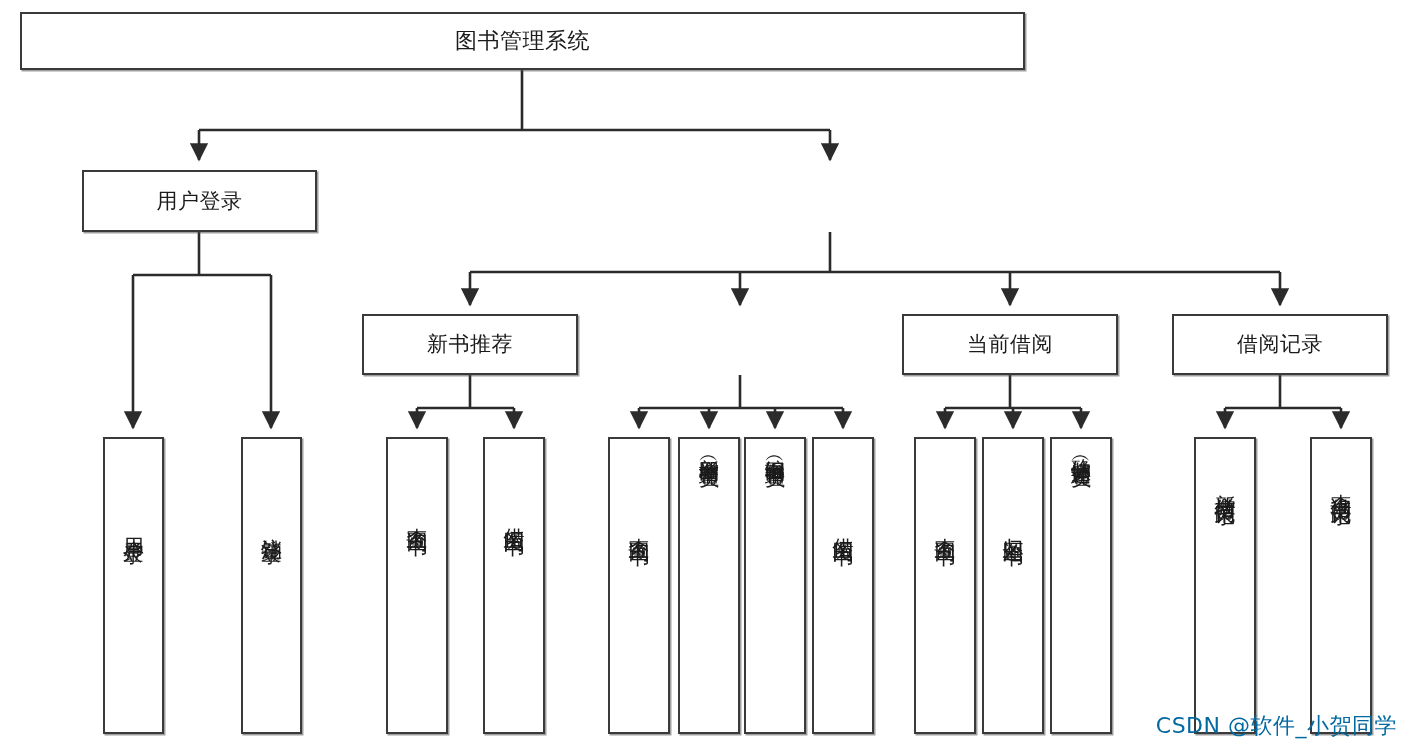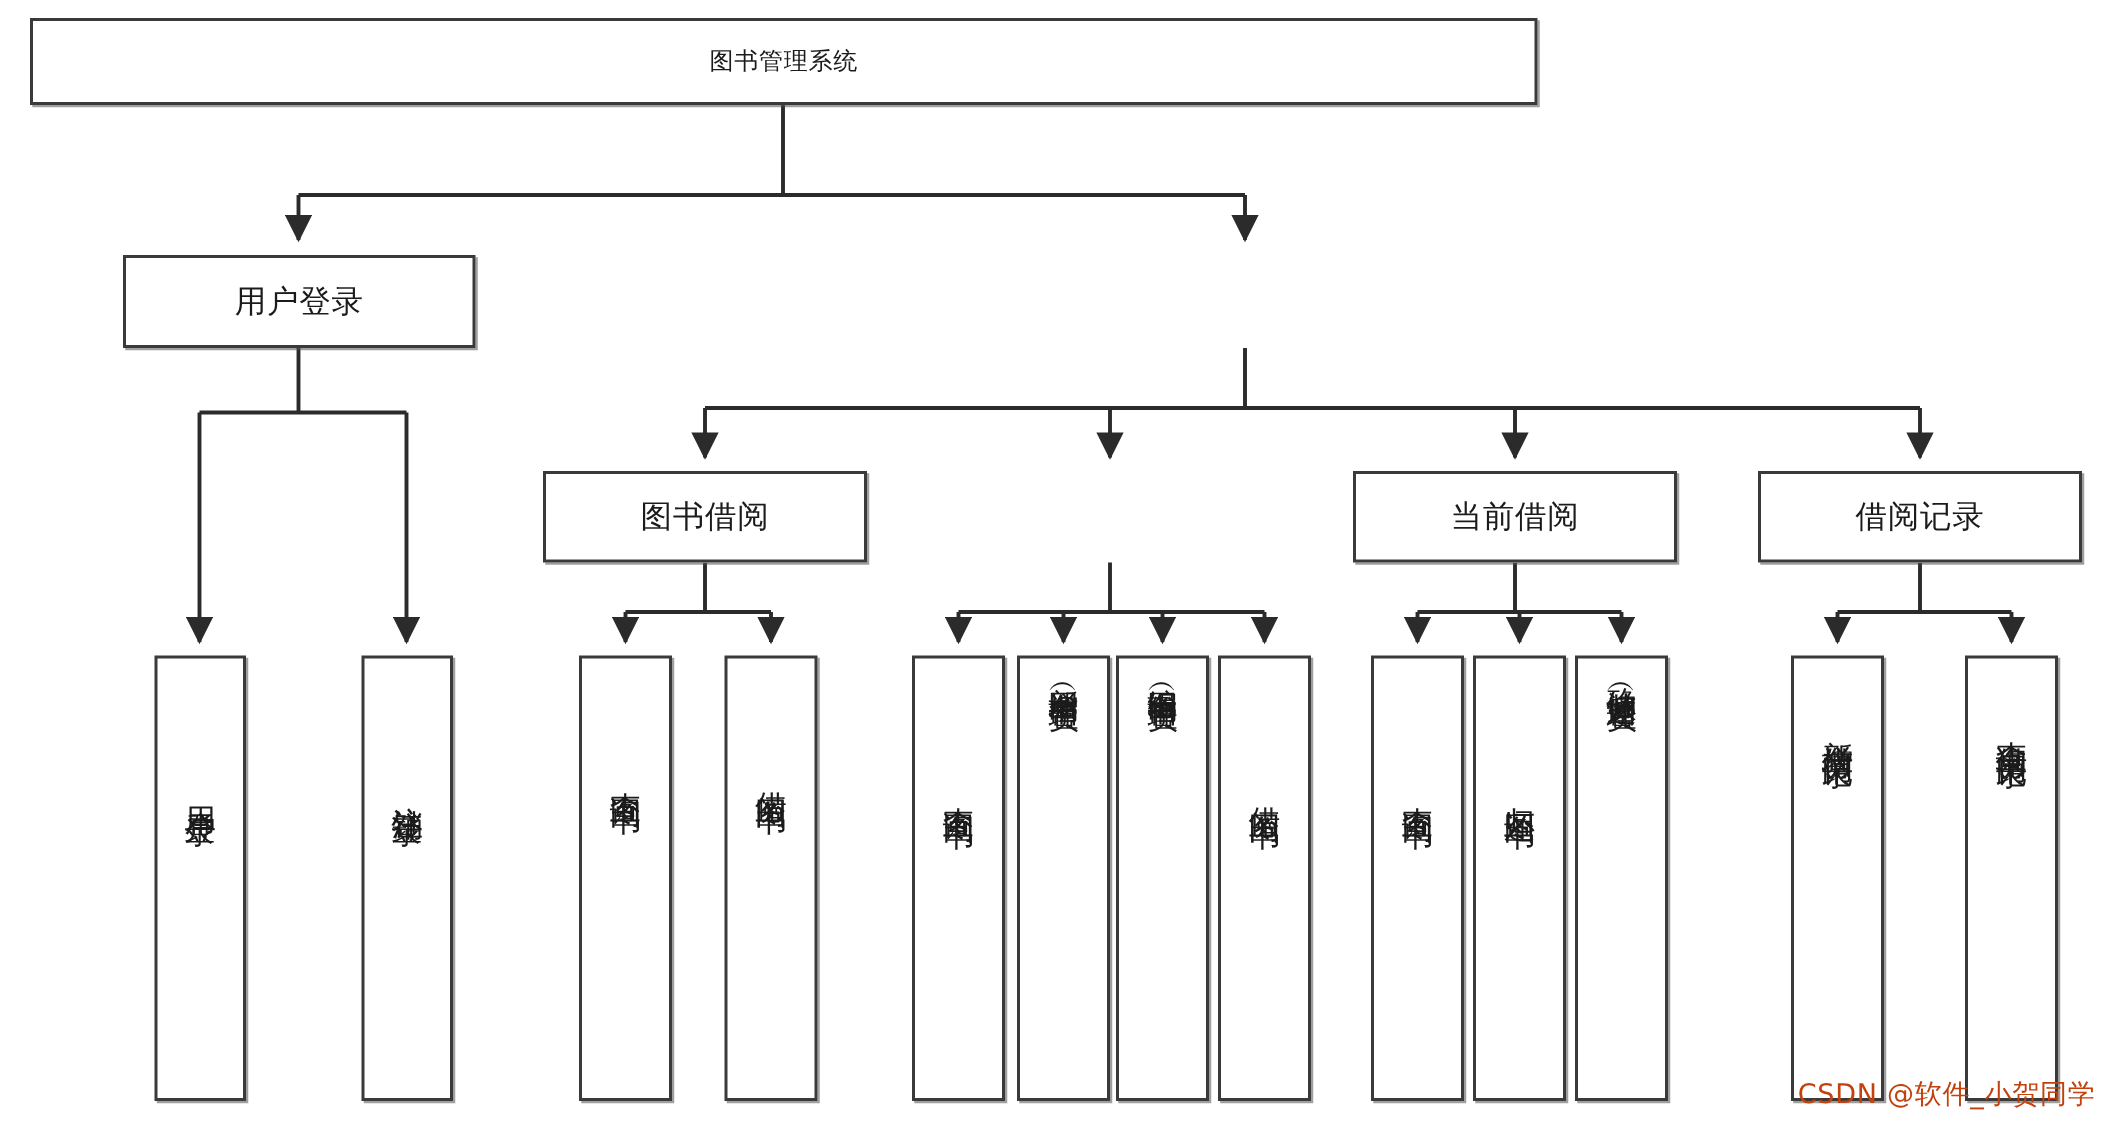--- a/index.html
+++ b/index.html
@@ -44,21 +44,21 @@
     text-align: center;
     line-height: 1.18;
     letter-spacing: 0.5px;
     white-space: nowrap;
   }
   
   .node.horiz .label {
     font-size: 21px;
   }
   .node.root .label {
-    font-size: 16px;
+    font-size: 22px;
   }
   
   .node.vert {
     align-items: flex-start;
     justify-content: center;
     padding-top: 6px;
   }
   .node.vert .label {
     writing-mode: vertical-rl;
     text-orientation: upright;
@@ -70,22 +70,22 @@
   }
   .node.vert.tall .label {
     font-size: 20px;
     letter-spacing: 1.5px;
   }
   
   #watermark {
     position: absolute;
     right: 8px;
     bottom: 6px;
-    font-size: 18px;
-    color: #c2410c;
+    font-size: 22px;
+    color: #0369a1;
     letter-spacing: 0.5px;
     white-space: nowrap;
     user-select: none;
   }
 </style>
 </head>
 <body>
 
 <div id="canvas">
 
@@ -144,21 +144,21 @@
 
   <div class="node root horiz" style="left:20px; top:12px; width:1005px; height:58px;">
     <span class="label">图书管理系统</span>
   </div>
 
   <div class="node horiz" style="left:82px; top:170px; width:235px; height:62px;">
     <span class="label">用户登录</span>
   </div>
 
   <div class="node horiz" style="left:362px; top:314px; width:216px; height:61px;">
-    <span class="label">图书借阅</span>
+    <span class="label">新书推荐</span>
   </div>
   <div class="node horiz" style="left:1172px; top:314px; width:216px; height:61px;">
     <span class="label">借阅记录</span>
   </div>
   <div class="node horiz" style="left:902px; top:314px; width:216px; height:61px;">
     <span class="label">当前借阅</span>
   </div>
 
   <div class="node vert" style="left:103px; top:437px; width:61px; height:297px; padding-top:82px;">
     <span class="label">用户登录</span>

